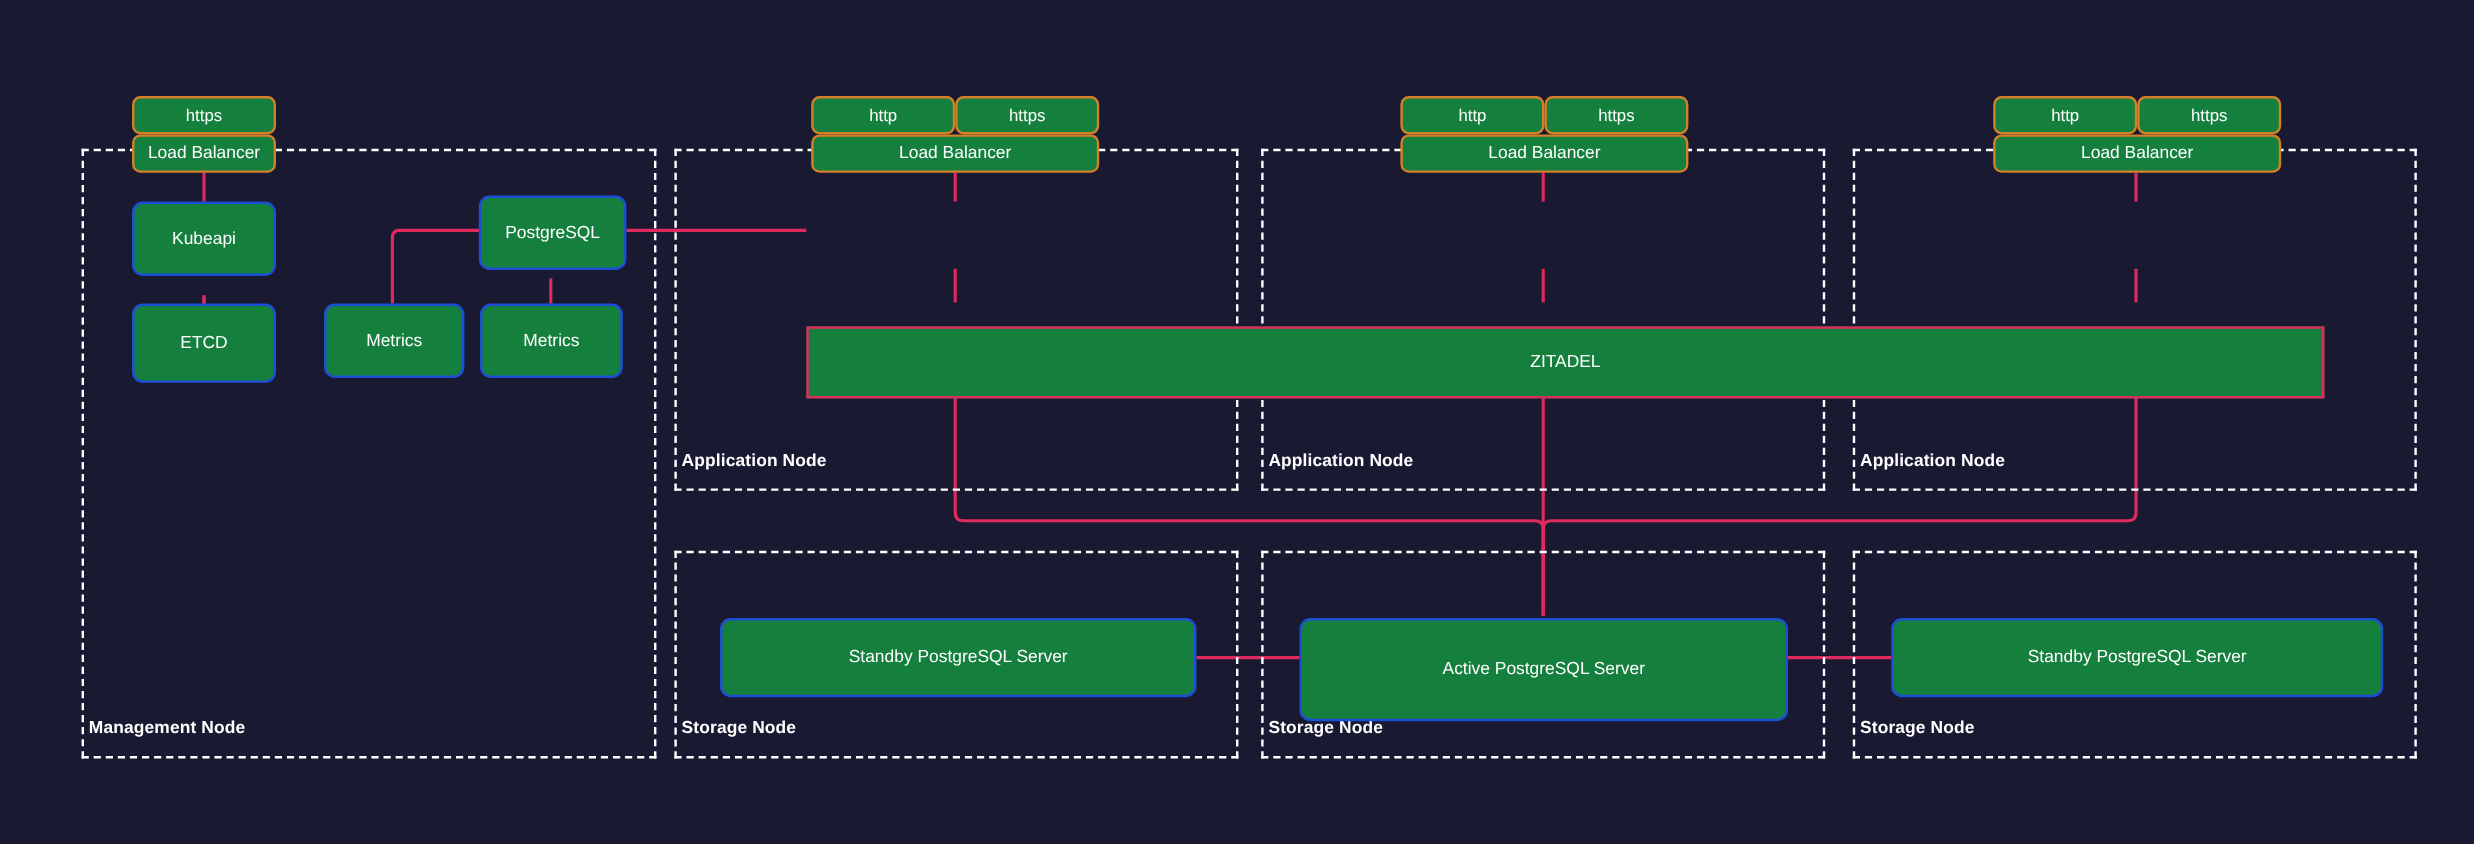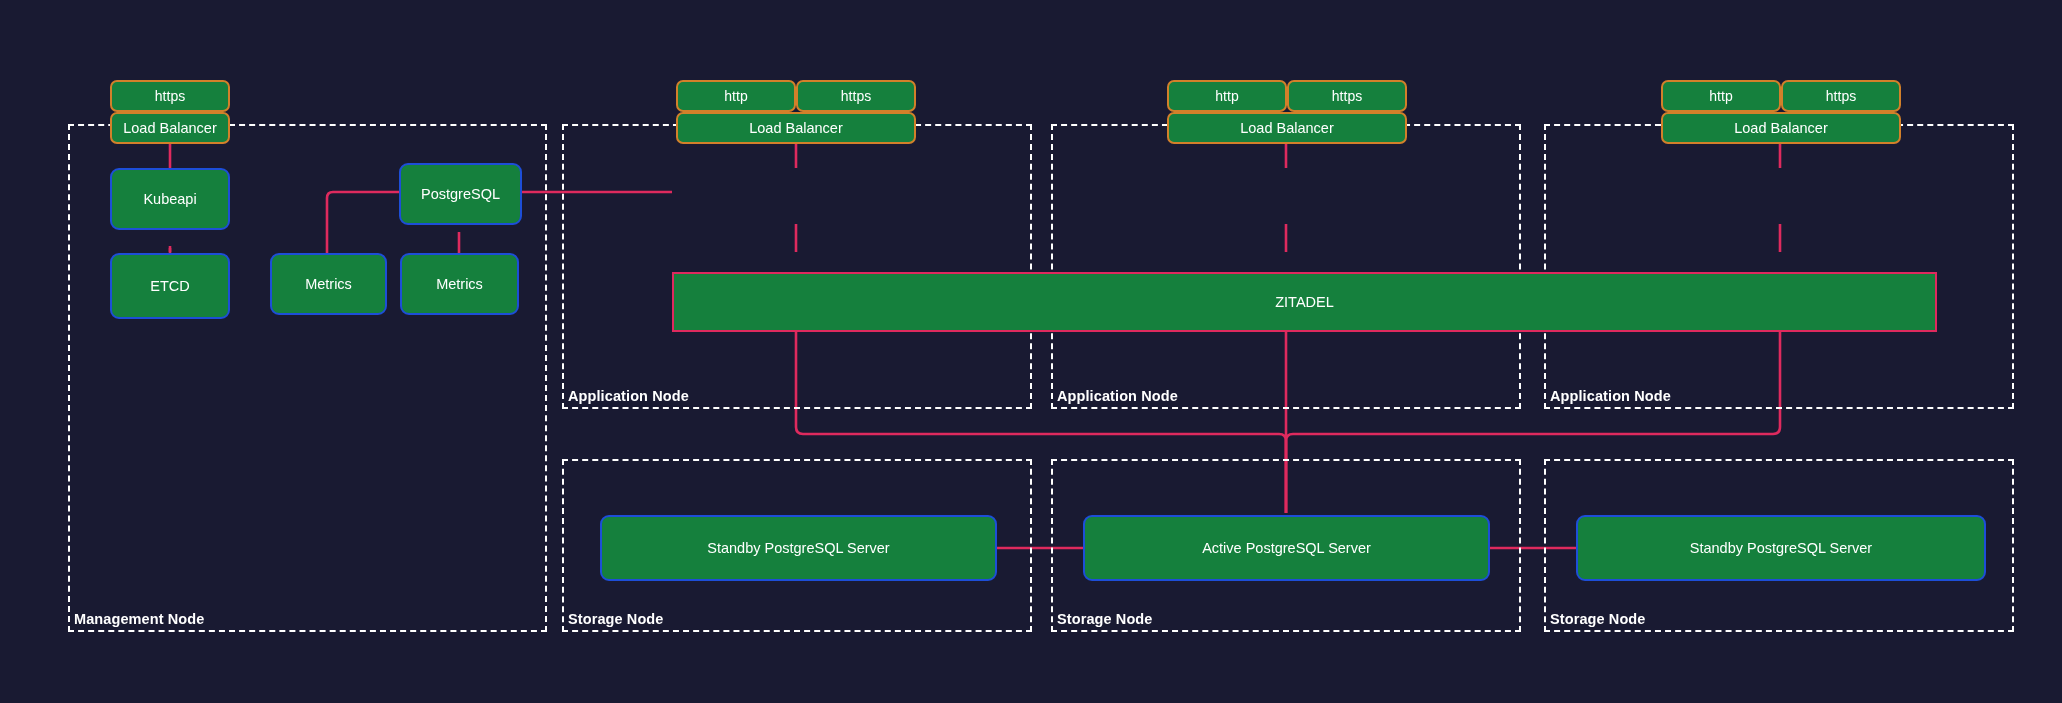--- a/index.html
+++ b/index.html
@@ -30,21 +30,21 @@
   
   .node-group {
     position: absolute;
     border: 2px dashed #ffffff;
     box-sizing: border-box;
     background: transparent;
   }
   .node-group-label {
     position: absolute;
     left: 4px;
-    bottom: 3px;
+    bottom: 15px;
     font-size: 14.5px;
     font-weight: bold;
     color: #ffffff;
     white-space: nowrap;
     letter-spacing: 0.1px;
   }
 
   
   .box {
     position: absolute;
@@ -198,21 +198,21 @@
 
 
   <div class="box box-pink" style="left:672px; top:252px; width:1265px; height:60px;margin-top:20px;">
     <span>ZITADEL</span>
   </div>
 
   <div class="box box-tan" style="left:600px; top:515px; width:397px; height:66px;">
     <span>Standby PostgreSQL Server</span>
   </div>
 
-  <div class="box box-tan" style="left:1083px; top:515px; width:407px; height:66px;">
+  <div class="box box-tan" style="left:1083px; top:515px; width:407px; height:86px;">
     <span>Active PostgreSQL Server</span>
   </div>
 
   <div class="box box-tan" style="left:1576px; top:515px; width:410px; height:66px;">
     <span>Standby PostgreSQL Server</span>
   </div>
 
 </div>
 
 </body></html>

